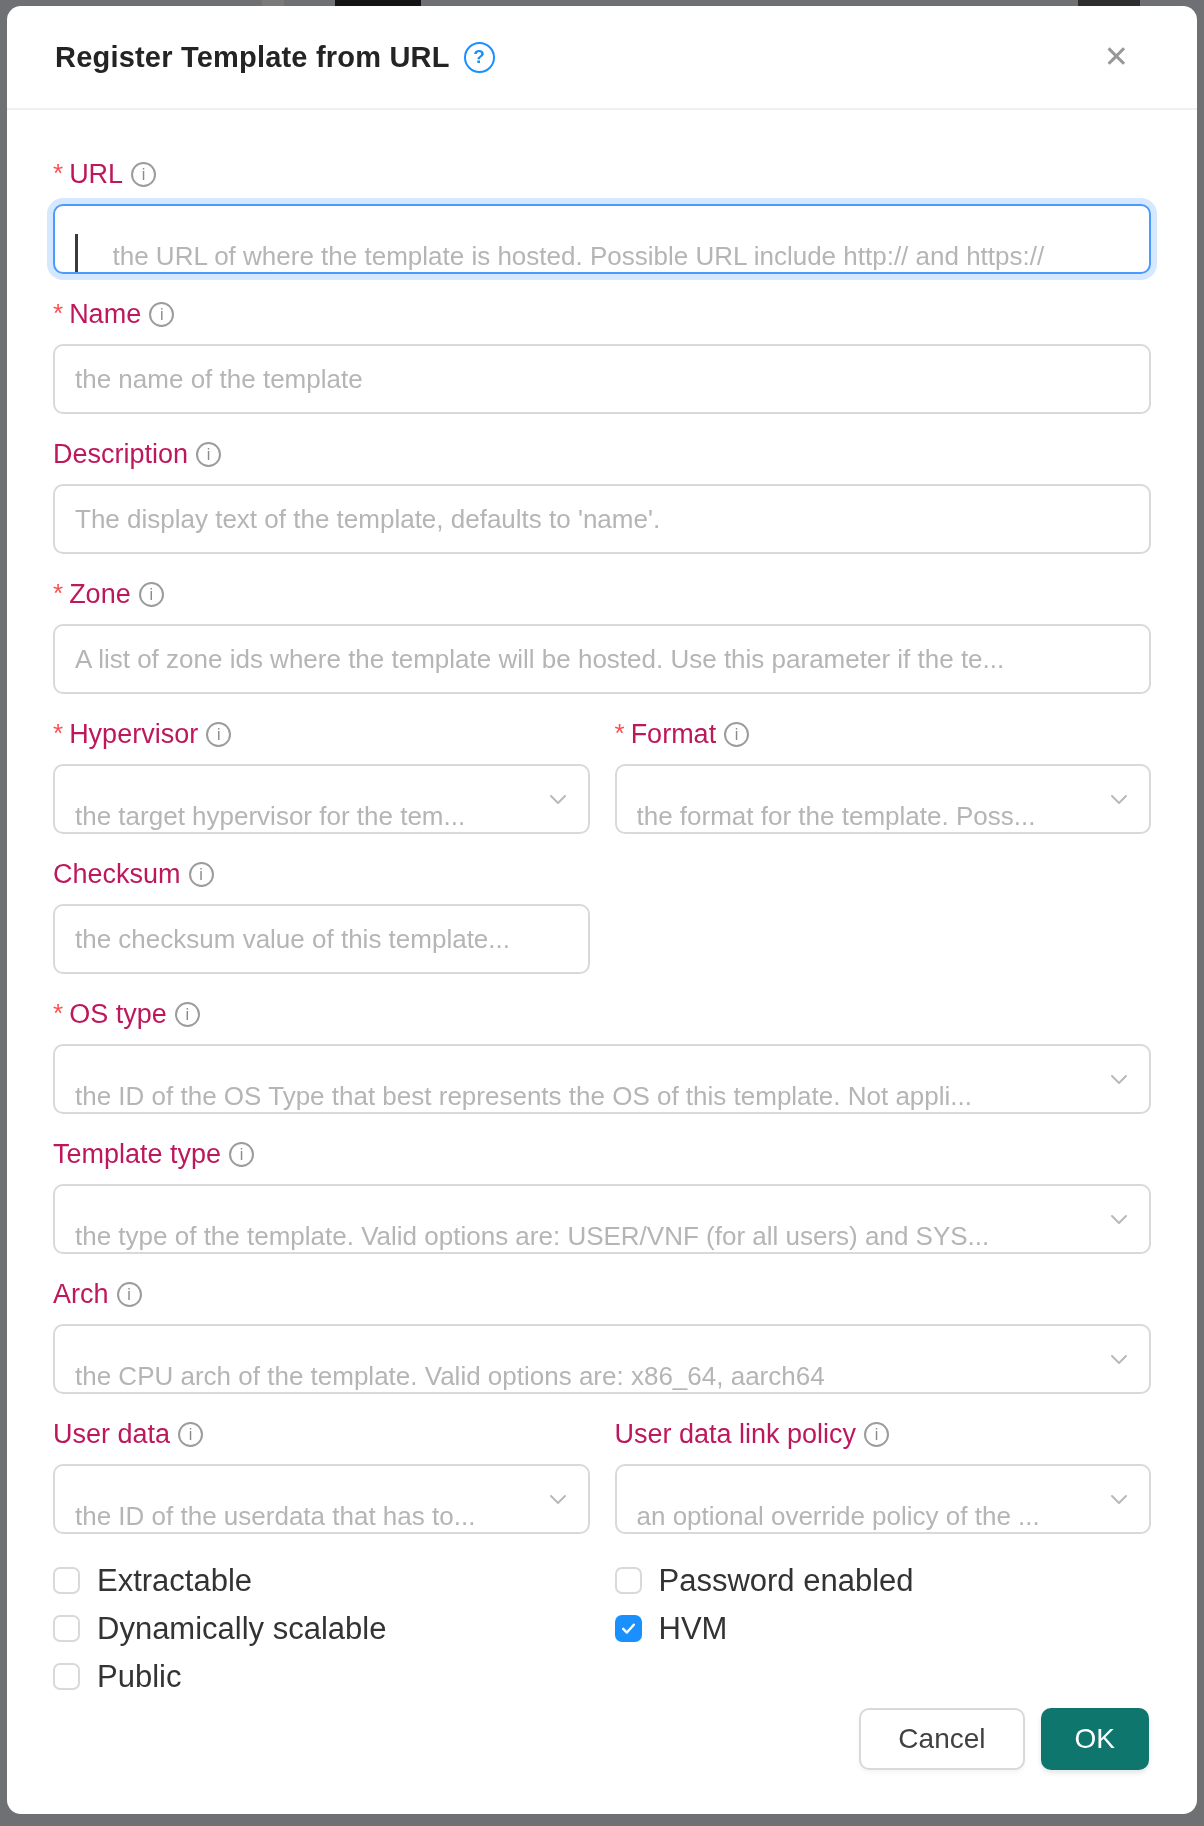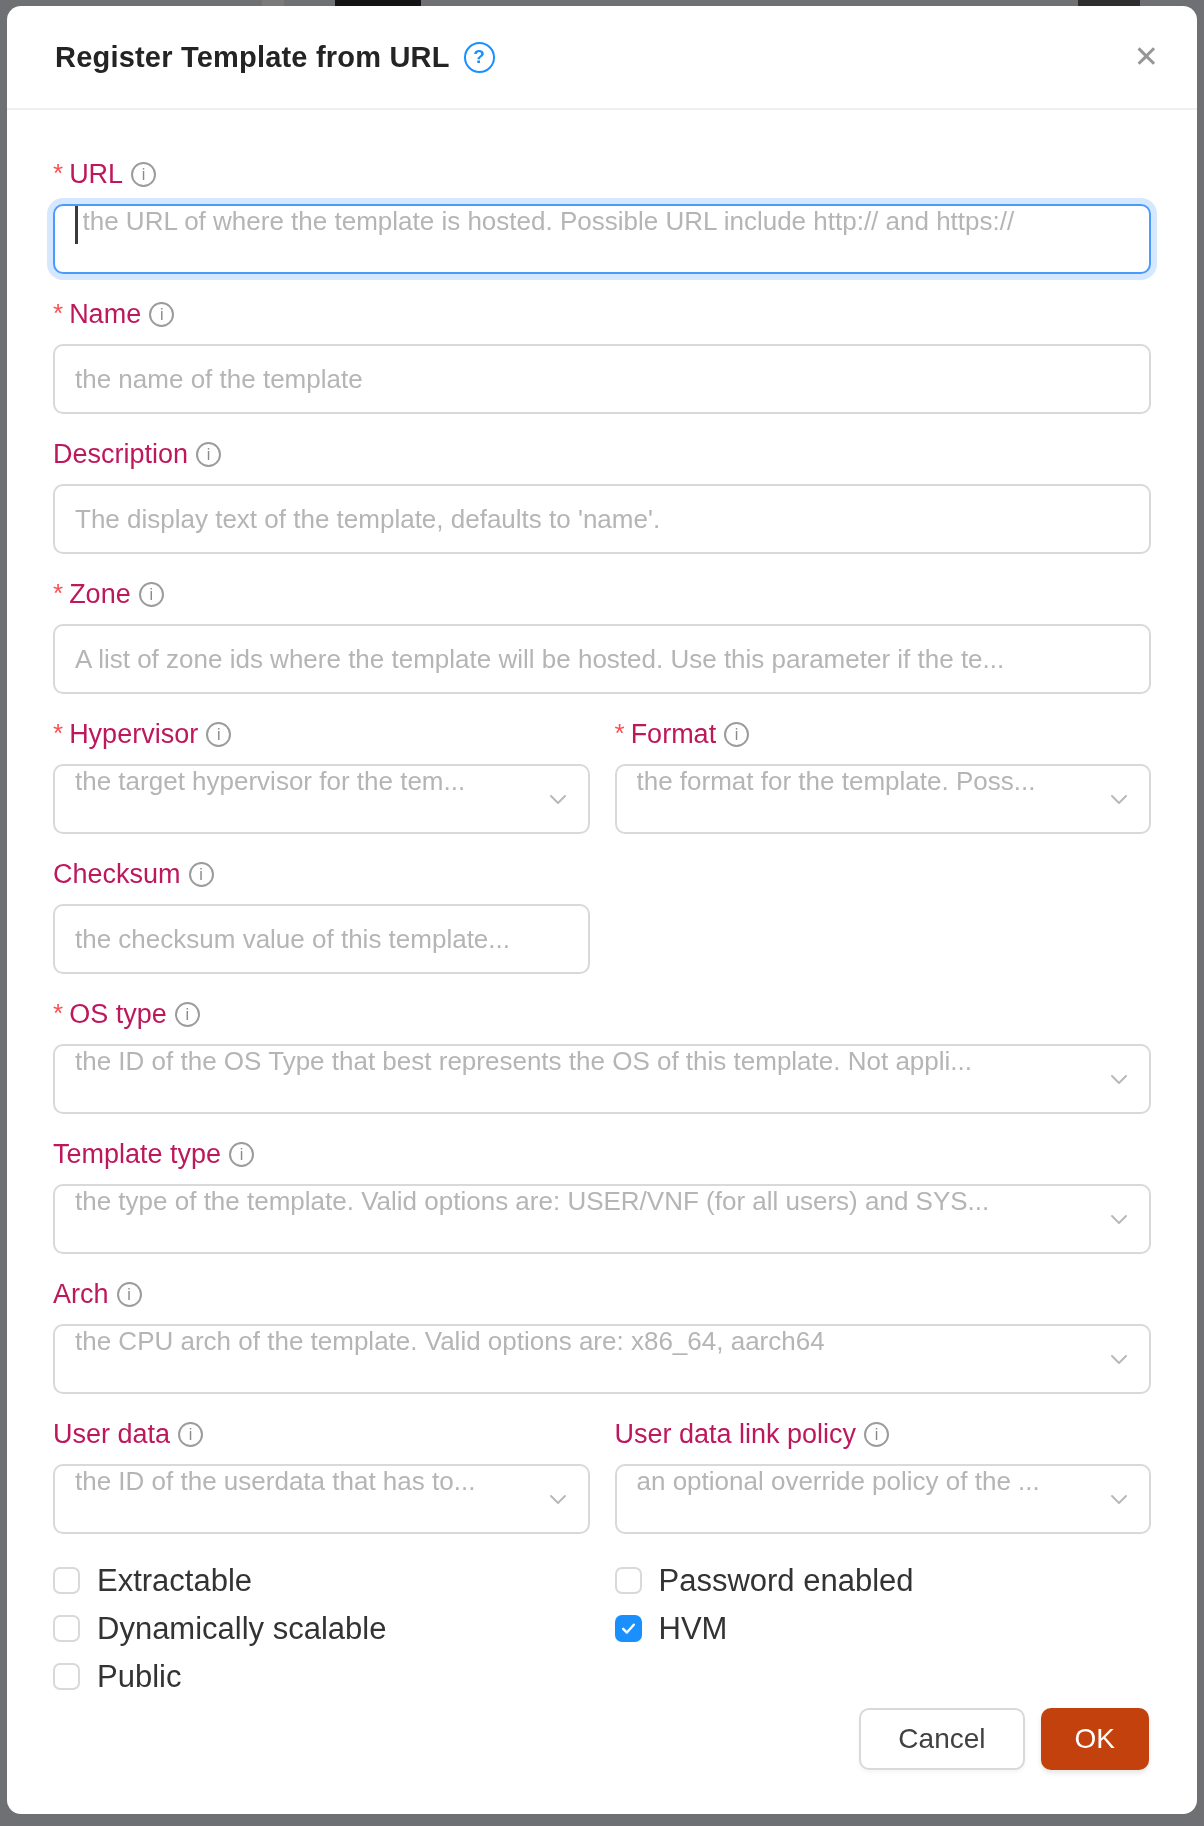--- a/index.html
+++ b/index.html
@@ -26,21 +26,21 @@
     flex-direction: column;
     overflow: hidden;
   }
 
   
   .modal-header {
     flex: 0 0 auto;
     height: 104px;
     display: flex;
     align-items: center;
-    padding: 0 38px 0 48px;
+    padding: 0 68px 0 48px;
     border-bottom: 2px solid #f0f0f0;
   }
   .modal-title {
     font-size: 29px;
     font-weight: bold;
     color: #242424;
     letter-spacing: 0.2px;
   }
   .help-icon {
     width: 31px; height: 31px;
@@ -99,26 +99,27 @@
     cursor: pointer;
   }
 
   .text-input, .select-box {
     width: 100%;
     height: 70px;
     border: 2px solid #d9d9d9;
     border-radius: 10px;
     background: #fff;
     display: flex;
-    align-items: flex-start;
+    align-items: flex-end;
     padding: 0 20px;
     font-size: 26px;
     color: #b5b5b5;
     overflow: hidden;
     white-space: nowrap;
+    gap: 30px;
   }
   input.text-input { font-family: "Liberation Sans", sans-serif; outline: none; color: #333; }
   input.text-input::placeholder { color: #b5b5b5; opacity: 1; }
 
   .text-input.focused {
     border-color: #4b9bff;
     border-width: 2.5px;
     box-shadow: 0 0 0 6px rgba(64, 150, 255, 0.22);
   }
   .caret { width: 2.5px; height: 38px; background: #3a3a3a; margin-right: 5px; flex: 0 0 auto; }
@@ -166,21 +167,21 @@
     cursor: pointer;
   }
   .btn-cancel {
     background: #fff;
     border: 2px solid #d9d9d9;
     color: #414141;
     padding: 0 37px;
     box-shadow: 0 3px 5px rgba(0,0,0,0.04);
   }
   .btn-ok {
-    background: #c2410c;
+    background: #0f766e;
     border: none;
     color: #fff;
     padding: 0 34px;
     box-shadow: 0 3px 5px rgba(0,0,0,0.10);
   }
 </style>
 </head>
 <body>
 
 <div class="bg-frag frag-a"></div>

